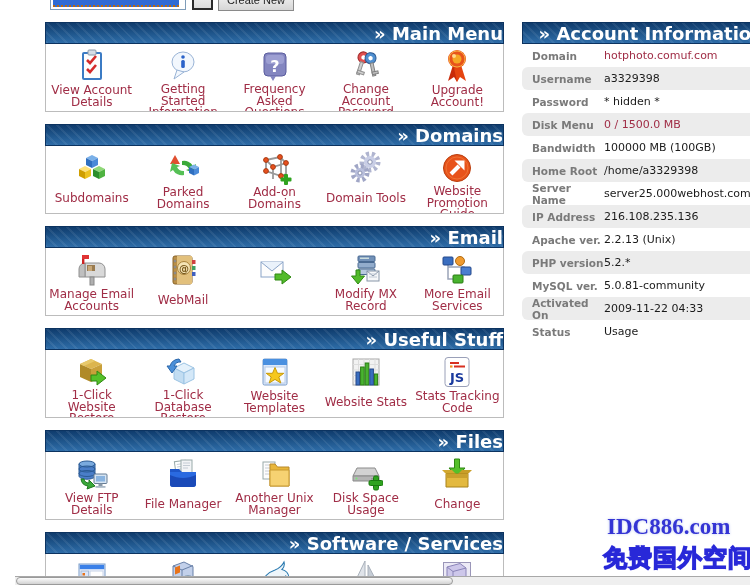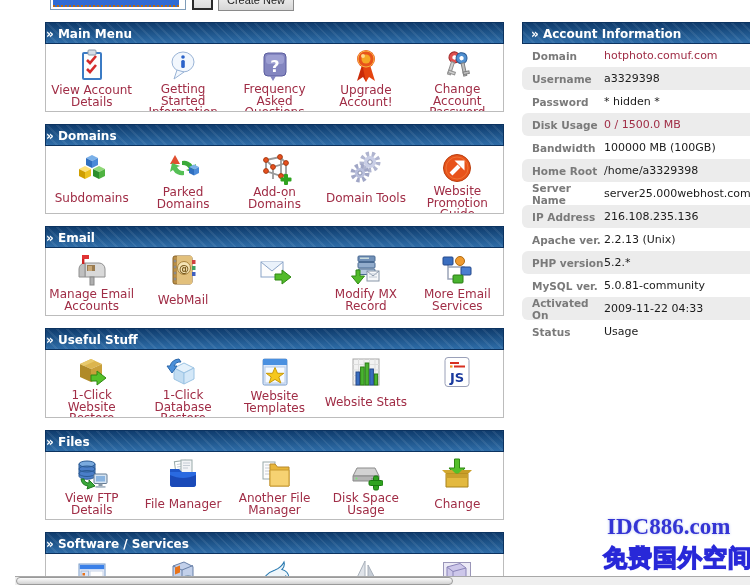--- a/index.html
+++ b/index.html
@@ -14,22 +14,22 @@
     background:#2e6bd4; border-bottom:2px dotted #b86a10; }
   .small-btn { position:absolute; left:177px; top:-10px; width:21px; height:20px;
     background:linear-gradient(#f4f4f4,#dcdcdc); border:2px solid #2b2b2b; }
   .create-btn { position:absolute; left:203px; top:-13px; width:76px; height:24px;
     background:linear-gradient(#ffffff,#d6d6d6); border:1px solid #8a8a8a;
     font-size:11px; color:#222; text-align:center; line-height:24px; overflow:hidden; cursor:pointer; }
 
   
   #left-col { position:absolute; left:30px; top:22px; width:459px; }
   .section { margin-bottom:12px; }
-  .sec-header { height:22px; line-height:22px; text-align:left; color:#fff;
-    font-weight:bold; font-size:12px;
+  .sec-header { height:22px; line-height:22px; text-align:right; color:#fff;
+    font-weight:bold; font-size:18px;
     background-image:repeating-linear-gradient(45deg, rgba(255,255,255,.07) 0 2px, rgba(255,255,255,0) 2px 7px),
       linear-gradient(180deg, var(--hdr-top), var(--hdr-bot));
     border:1px solid #0c3360; }
   .sec-box { height:68px; background:#fff; border:1px solid #bcbcbc; border-top:none; display:flex; }
   .item { flex:1 1 0; display:flex; flex-direction:column; align-items:center;
     padding-top:5px; cursor:pointer; overflow:hidden; }
   .icn { width:34px; height:34px; flex:0 0 auto; }
   .icn svg { width:34px; height:34px; display:block; }
   .lbl { flex:1; display:flex; align-items:center; justify-content:center; text-align:center;
     color:var(--link); font-size:12px; line-height:11.5px; padding:1px 2px 2px 2px; }
@@ -104,48 +104,48 @@
                 <rect x="8" y="6" width="18" height="9" rx="3" fill="#9d9fd2"></rect>
                 <text x="17" y="23" font-size="16" font-weight="bold" fill="#ffffff" text-anchor="middle">?</text>
                 <path d="M12 27l3 5 3-5z" fill="#8486c0"></path>
               </svg>
             </span>
             <span class="lbl">Frequency Asked Questions</span>
           </div>
           <div class="item">
             <span class="icn">
               <svg viewBox="0 0 34 34">
+                <g transform="rotate(18 12 16)">
+                  <circle cx="12" cy="8" r="5.5" fill="#e05050" stroke="#a02828"></circle>
+                  <circle cx="12" cy="8" r="2.2" fill="#fff"></circle>
+                  <rect x="10.5" y="13" width="3" height="13" fill="#d0d0d0" stroke="#909090"></rect>
+                  <rect x="10.5" y="22" width="7" height="2.5" fill="#d0d0d0" stroke="#909090"></rect>
+                </g>
+                <g transform="rotate(-12 23 16)">
+                  <circle cx="23" cy="9" r="5.5" fill="#4f8fd0" stroke="#2a5a94"></circle>
+                  <circle cx="23" cy="9" r="2.2" fill="#fff"></circle>
+                  <rect x="21.5" y="14" width="3" height="13" fill="#c0c0c0" stroke="#808080"></rect>
+                  <rect x="21.5" y="23" width="6" height="2.5" fill="#c0c0c0" stroke="#808080"></rect>
+                </g>
+              </svg>
+            </span>
+            <span class="lbl">Change Account Password</span>
+          </div>
+          <div class="item">
+            <span class="icn">
+              <svg viewBox="0 0 34 34">
                 <path d="M13 16L8 32l6-4 3 5 3-14z" fill="#c92a08"></path>
                 <path d="M21 16l5 16-6-4-3 5-3-14z" fill="#e5440f"></path>
                 <circle cx="17" cy="10" r="9" fill="#e8531b"></circle>
                 <circle cx="17" cy="10" r="8" fill="none" stroke="#f8b040"></circle>
                 <circle cx="17" cy="10" r="4.5" fill="#f5a623"></circle>
                 <circle cx="14" cy="7" r="2" fill="#ffd98a"></circle>
               </svg>
             </span>
             <span class="lbl">Upgrade Account!</span>
-          </div>
-          <div class="item">
-            <span class="icn">
-              <svg viewBox="0 0 34 34">
-                <g transform="rotate(18 12 16)">
-                  <circle cx="12" cy="8" r="5.5" fill="#e05050" stroke="#a02828"></circle>
-                  <circle cx="12" cy="8" r="2.2" fill="#fff"></circle>
-                  <rect x="10.5" y="13" width="3" height="13" fill="#d0d0d0" stroke="#909090"></rect>
-                  <rect x="10.5" y="22" width="7" height="2.5" fill="#d0d0d0" stroke="#909090"></rect>
-                </g>
-                <g transform="rotate(-12 23 16)">
-                  <circle cx="23" cy="9" r="5.5" fill="#4f8fd0" stroke="#2a5a94"></circle>
-                  <circle cx="23" cy="9" r="2.2" fill="#fff"></circle>
-                  <rect x="21.5" y="14" width="3" height="13" fill="#c0c0c0" stroke="#808080"></rect>
-                  <rect x="21.5" y="23" width="6" height="2.5" fill="#c0c0c0" stroke="#808080"></rect>
-                </g>
-              </svg>
-            </span>
-            <span class="lbl">Change Account Password</span>
           </div>
         </div>
       </div>
       <div class="section">
         <div class="sec-header">» Domains</div>
         <div class="sec-box">
           <div class="item">
             <span class="icn">
               <svg viewBox="0 0 34 34">
                 <g>
@@ -356,20 +356,21 @@
           </div>
           <div class="item">
             <span class="icn">
               <svg viewBox="0 0 34 34">
                 <rect x="5" y="2.5" width="24" height="29" rx="3" fill="#ffffff" stroke="#9aa0b8"></rect>
                 <path d="M10 8h9M14 11.5h11" stroke="#d83020" stroke-width="2.2"></path>
                 <path d="M10 11.5h2.5" stroke="#f09020" stroke-width="2.2"></path>
                 <text x="17" y="27" font-size="13" font-weight="bold" fill="#1a3a9e" text-anchor="middle">JS</text>
               </svg>
             </span>
+            <span class="lbl">Stats Tracking Code</span>
           </div>
         </div>
       </div>
       <div class="section">
         <div class="sec-header">» Files</div>
         <div class="sec-box">
           <div class="item">
             <span class="icn">
               <svg viewBox="0 0 34 34">
                 <path d="M4 7v12c0 1.8 3.6 3.2 8 3.2s8-1.4 8-3.2V7z" fill="#4a7ec8" stroke="#2a5a94"></path>
@@ -403,21 +404,21 @@
           </div>
           <div class="item">
             <span class="icn">
               <svg viewBox="0 0 34 34">
                 <rect x="5" y="5" width="12" height="17" fill="#fdfdfd" stroke="#99aaaa"></rect>
                 <path d="M7 8h8M7 11h8M7 14h8M7 17h6" stroke="#c8ccd4"></path>
                 <path d="M12 7h5l2.5 3H31v19H12z" fill="#e8b63a" stroke="#b8892a"></path>
                 <path d="M12 13h19v16H12z" fill="#f6d272" stroke="#c89a30"></path>
               </svg>
             </span>
-            <span class="lbl">Another File Manager</span>
+            <span class="lbl">Another Unix Manager</span>
           </div>
           <div class="item">
             <span class="icn">
               <svg viewBox="0 0 34 34">
                 <path d="M8 11h18l4 8H4z" fill="#d2d2d2" stroke="#8a8a8a"></path>
                 <path d="M4 19h26v5H4z" fill="#b4b4b4" stroke="#8a8a8a"></path>
                 <circle cx="7.5" cy="21.5" r="1" fill="#77e877"></circle>
                 <rect x="22" y="21" width="7" height="1.6" fill="#989898"></rect>
                 <g fill="#2fa31f" stroke="#1a7a10">
                   <rect x="24.5" y="19" width="5" height="14" rx="1.5"></rect>
@@ -510,21 +511,21 @@
         </div>
         <div class="acc-row alt">
           <span class="acc-label">Username</span>
           <span class="acc-value">a3329398</span>
         </div>
         <div class="acc-row">
           <span class="acc-label">Password</span>
           <span class="acc-value">* hidden *</span>
         </div>
         <div class="acc-row alt">
-          <span class="acc-label">Disk Usage</span>
+          <span class="acc-label">Disk Menu</span>
           <span class="acc-value link">0 / 1500.0 MB</span>
         </div>
         <div class="acc-row">
           <span class="acc-label">Bandwidth</span>
           <span class="acc-value">100000 MB (100GB)</span>
         </div>
         <div class="acc-row alt">
           <span class="acc-label">Home Root</span>
           <span class="acc-value">/home/a3329398</span>
         </div>

